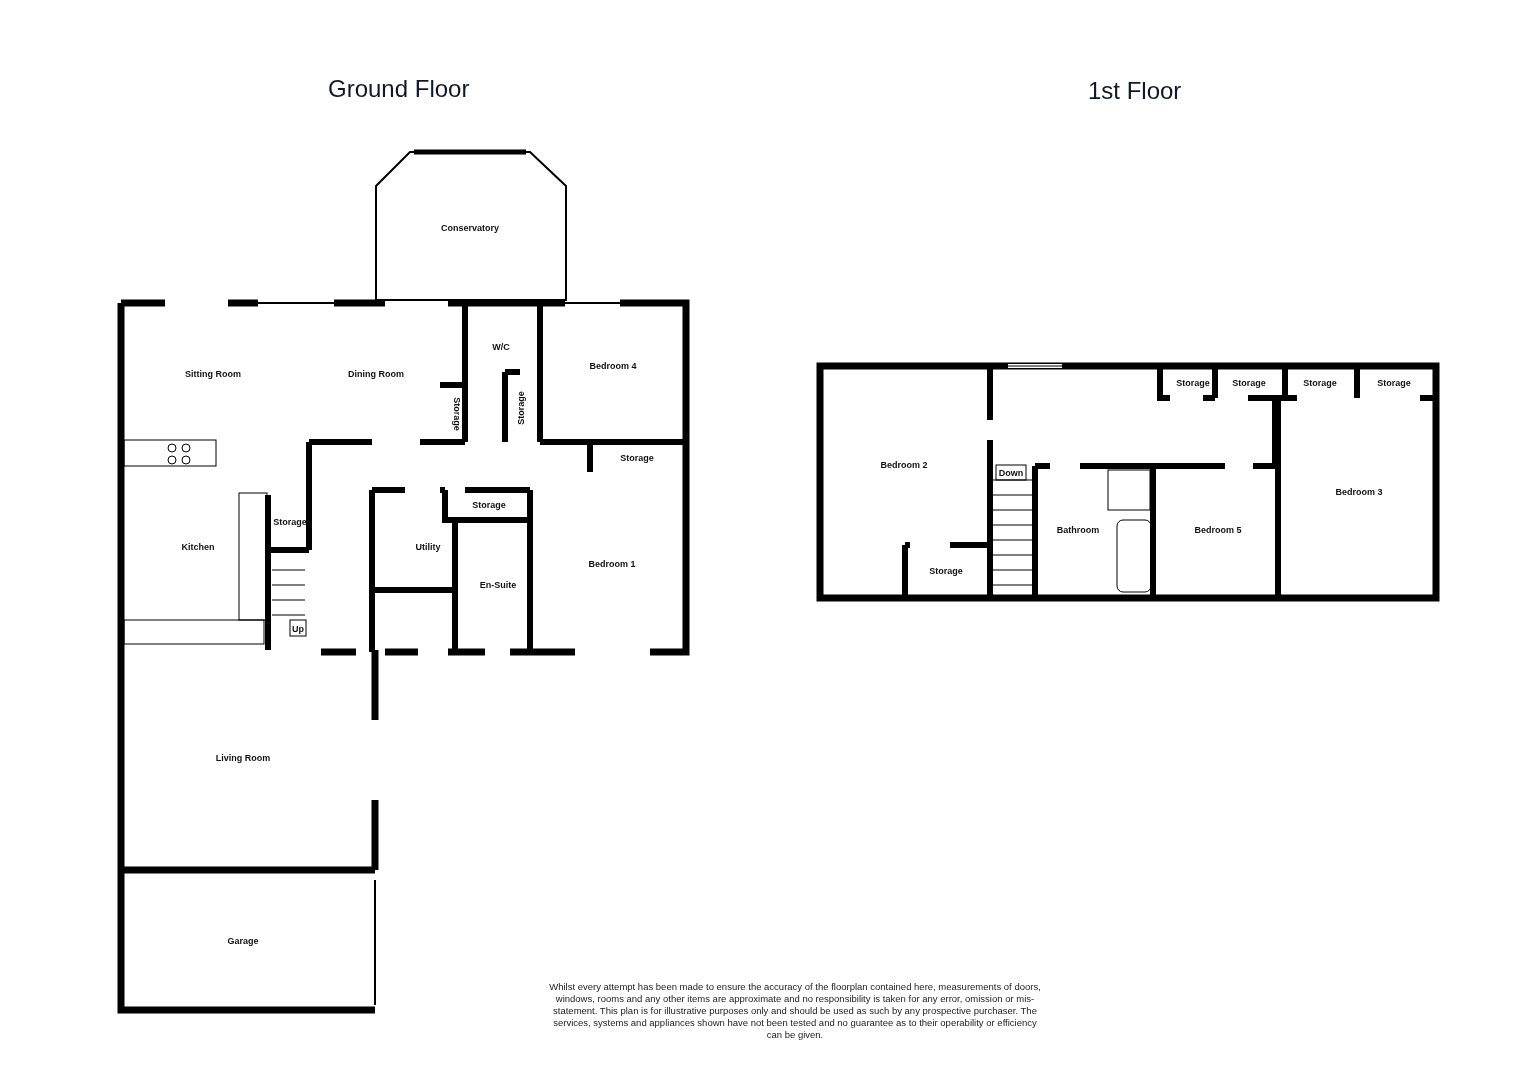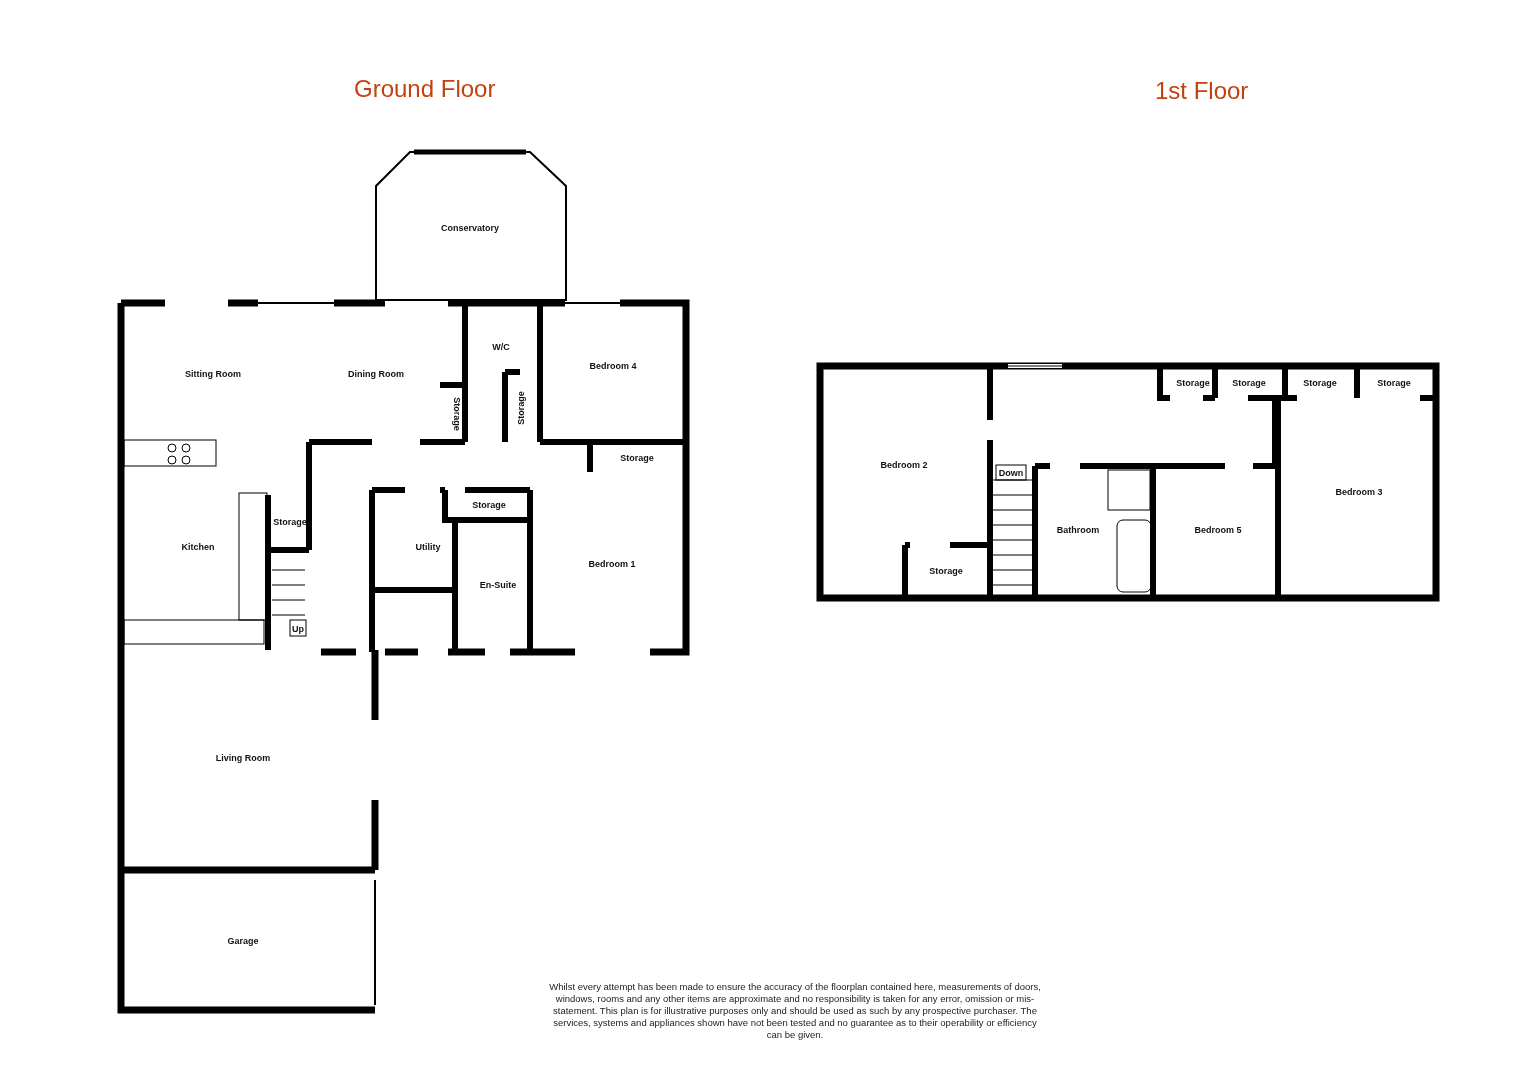--- a/index.html
+++ b/index.html
@@ -1,26 +1,26 @@
 <!DOCTYPE html>
 <html><head>
 <meta charset="utf-8">
 <style>
   html,body{margin:0;padding:0;background:#fff;}
   body{width:1528px;height:1080px;position:relative;overflow:hidden;font-family:"Liberation Sans",sans-serif;}
-  .title{position:absolute;font-size:24px;color:#c2410c;margin-left:26px;}
+  .title{position:absolute;font-size:24px;color:#0f172a;}
   svg{position:absolute;left:0;top:0;}
   .lbl{font-family:"Liberation Sans",sans-serif;font-size:9px;font-weight:bold;fill:#111;}
   .disclaimer{position:absolute;left:545px;top:981px;width:500px;font-size:9.5px;line-height:12px;text-align:center;color:#222;}
 </style>
 </head>
 <body>
 
 <div class="title" style="left:328px;top:75px;">Ground Floor</div>
-<div class="title" style="left:1129px;top:77px;">1st Floor</div>
+<div class="title" style="left:1088px;top:77px;">1st Floor</div>
 
 <svg width="1528" height="1080">
   <g fill="none" stroke="#000">
 
     <polygon points="376,300 376,186 410,152 530,152 566,186 566,300" stroke-width="2"></polygon>
     <line x1="414" y1="152" x2="526" y2="152" stroke-width="5"></line>
 
     <path d="M121,303 L121,650 M121,303 L165,303 M228,303 L258,303 M334,303 L385,303 M448,303 L540,303 M540,303 L565,303 M620,303 L686,303 L686,652 L650,652 M575,652 L510,652 M485,652 L448,652 M418,652 L385,652 M356,652 L321,652" stroke-width="7"></path>
     <line x1="258" y1="303" x2="334" y2="303" stroke-width="2"></line>
     <line x1="565" y1="303" x2="620" y2="303" stroke-width="2"></line>

